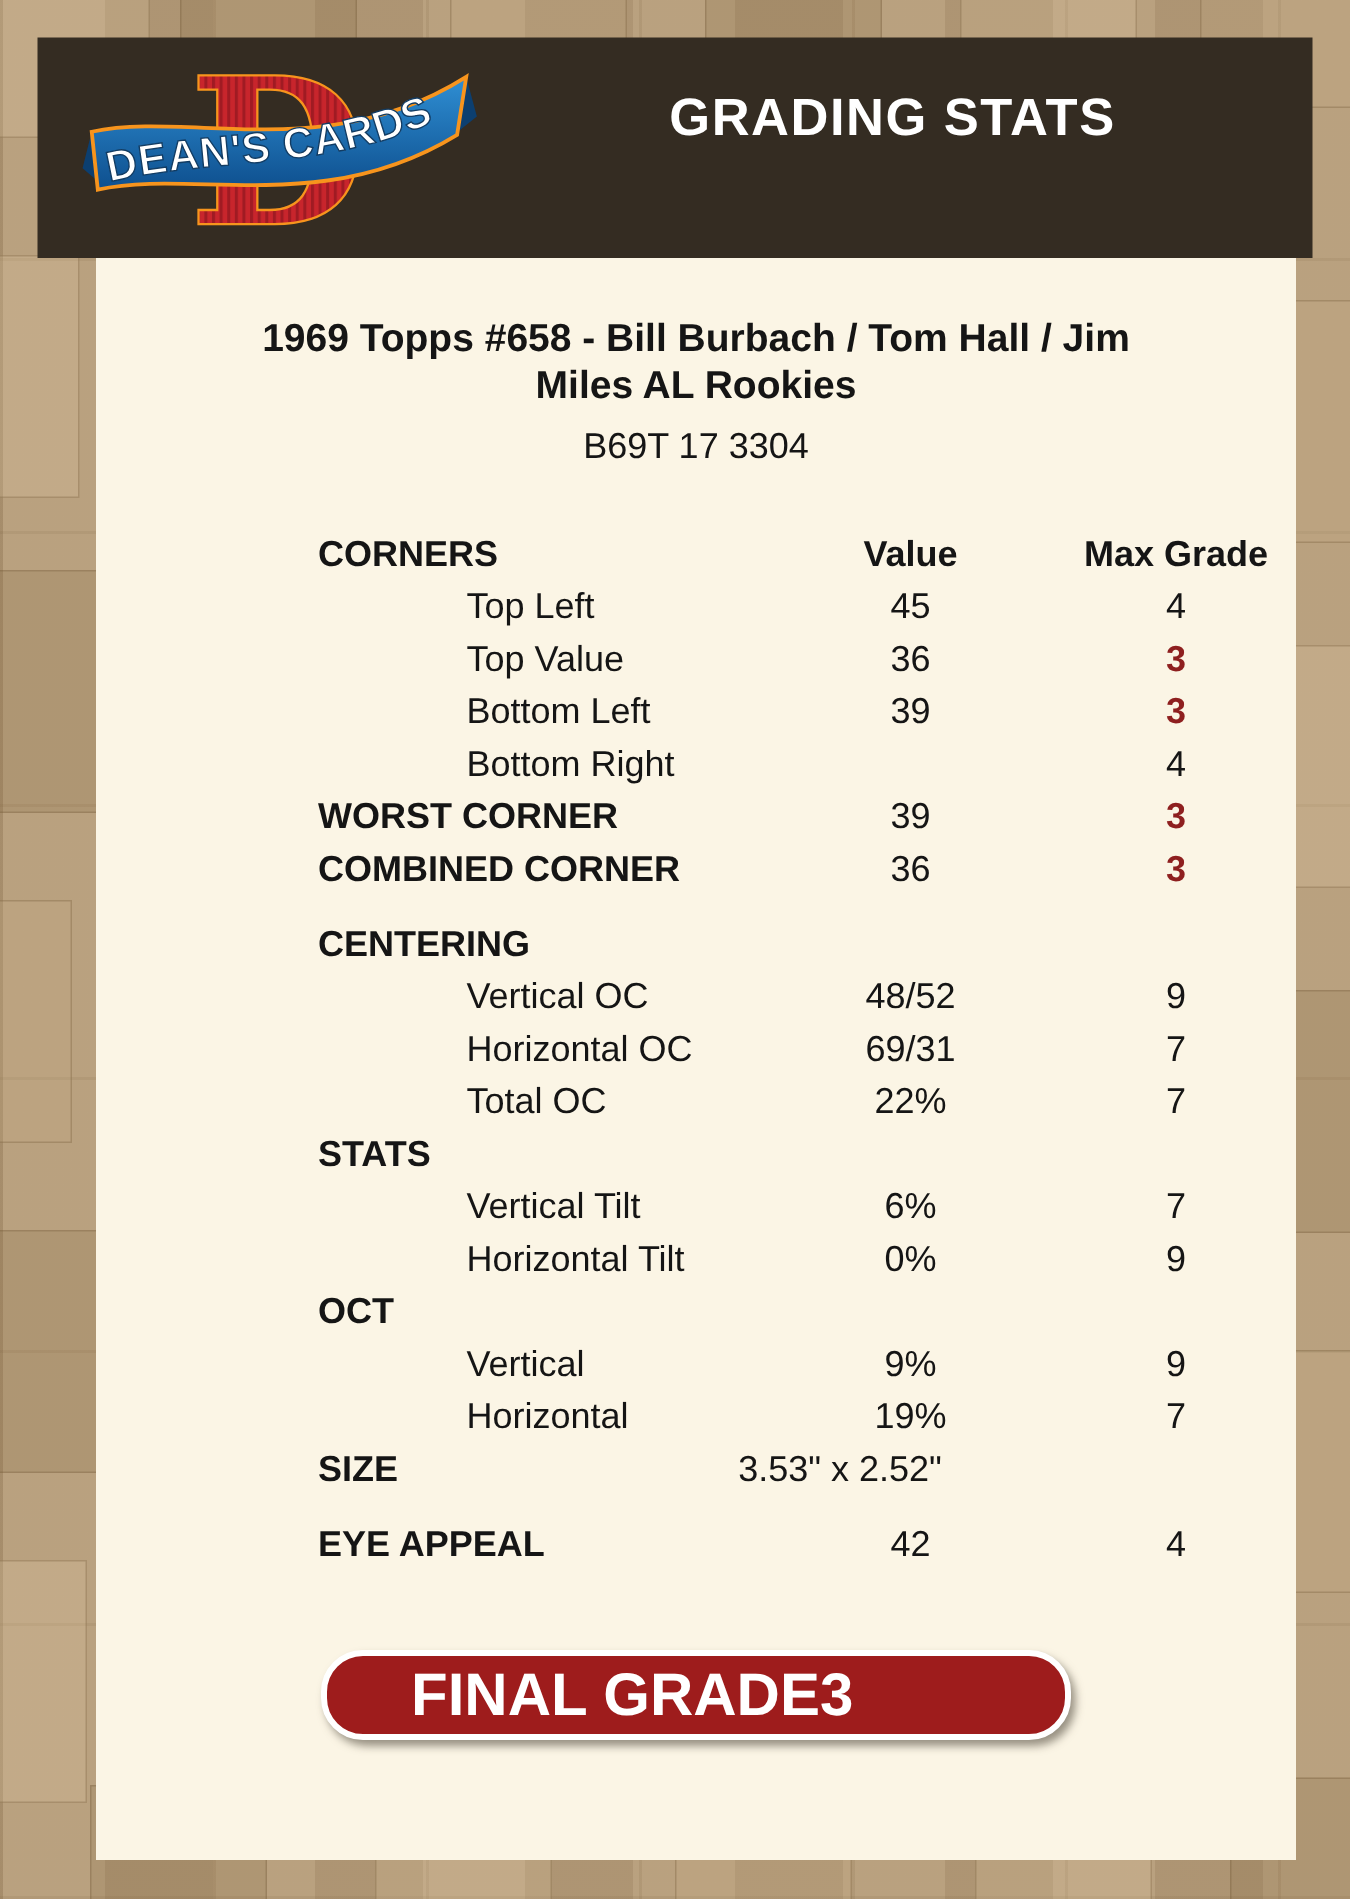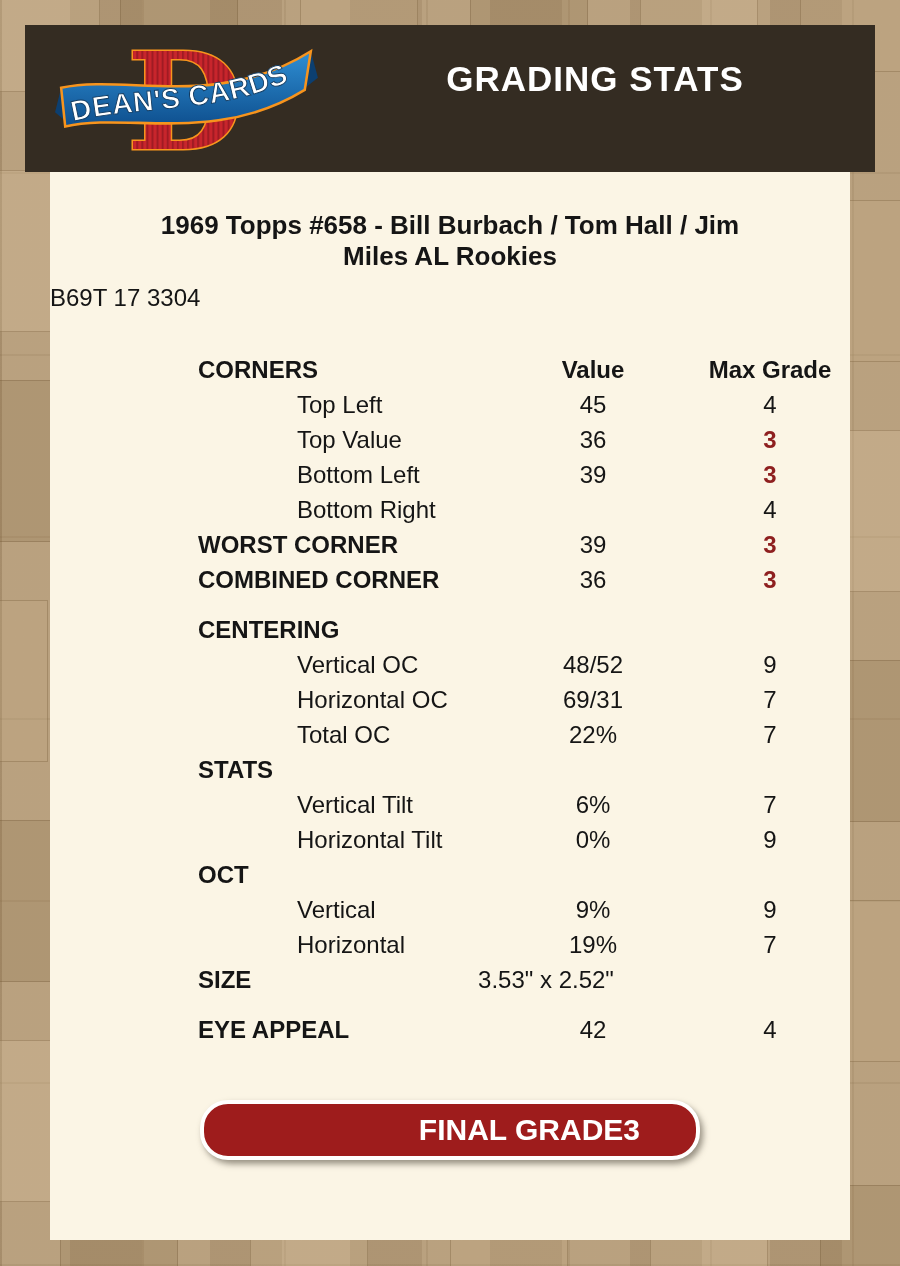--- a/index.html
+++ b/index.html
@@ -48,48 +48,48 @@
   }
   .logo{position:absolute;left:28px;top:6px;width:268px;height:136px;}
   .header-titles{
     position:absolute;left:320px;right:30px;top:26px;text-align:center;color:#ffffff;
   }
   .header-title{font-size:35px;line-height:56px;letter-spacing:1px;font-weight:700;}
   .header-subtitle{font-size:31px;line-height:46px;font-weight:400;}
 
   
   .panel{
-    position:absolute;left:50px;top:172px;width:800px;height:1068px;
+    position:absolute;left:64px;top:172px;width:800px;height:1068px;
     background:var(--panel-cream);z-index:1;
   }
   .card-title{
     margin:38px auto 0;max-width:660px;text-align:center;
     font-size:26px;line-height:31px;font-weight:bold;white-space:pre-line;
   }
-  .card-code{margin-top:12px;font-size:24px;font-weight:400;}
+  .card-code{margin-top:12px;text-align:center;font-size:24px;font-weight:400;}
 
   .stats-table{position:absolute;left:0;top:180px;width:100%;padding-left:46px;}
   .row{position:relative;height:35px;font-size:24px;line-height:35px;}
   .spacer{height:15px;}
   .lbl{position:absolute;left:102px;white-space:nowrap;}
   .lbl.indent{left:155px;margin-left:46px;}
   .lbl.bold{font-weight:bold;}
   .val{position:absolute;left:377px;width:240px;text-align:center;white-space:nowrap;}
   .val.wide{left:300px;width:300px;}
   .max{position:absolute;left:604px;width:140px;text-align:center;}
   .val.boldhdr,.max.boldhdr{font-weight:bold;}
   .max.red{color:var(--accent-red);font-weight:bold;}
 
   .final-grade-btn{
     position:absolute;left:150px;top:928px;width:500px;height:60px;
     background:var(--button-red);
     border:4px solid #ffffff;border-radius:28px;
     box-shadow:3px 4px 6px rgba(70,62,50,0.55);
-    color:#ffffff;font-weight:bold;font-size:30px;line-height:52px;
-    display:flex;justify-content:flex-end;
+    color:#ffffff;font-weight:bold;font-size:40px;line-height:52px;
+    display:flex;justify-content:flex-start;
     padding:0 56px;
   }
 </style>
 </head>
 <body>
 
 <div class="bg-collage">
   <div class="bg-card bg-c1"></div>
   <div class="bg-card bg-c2"></div>
   <div class="bg-card bg-c3"></div>

